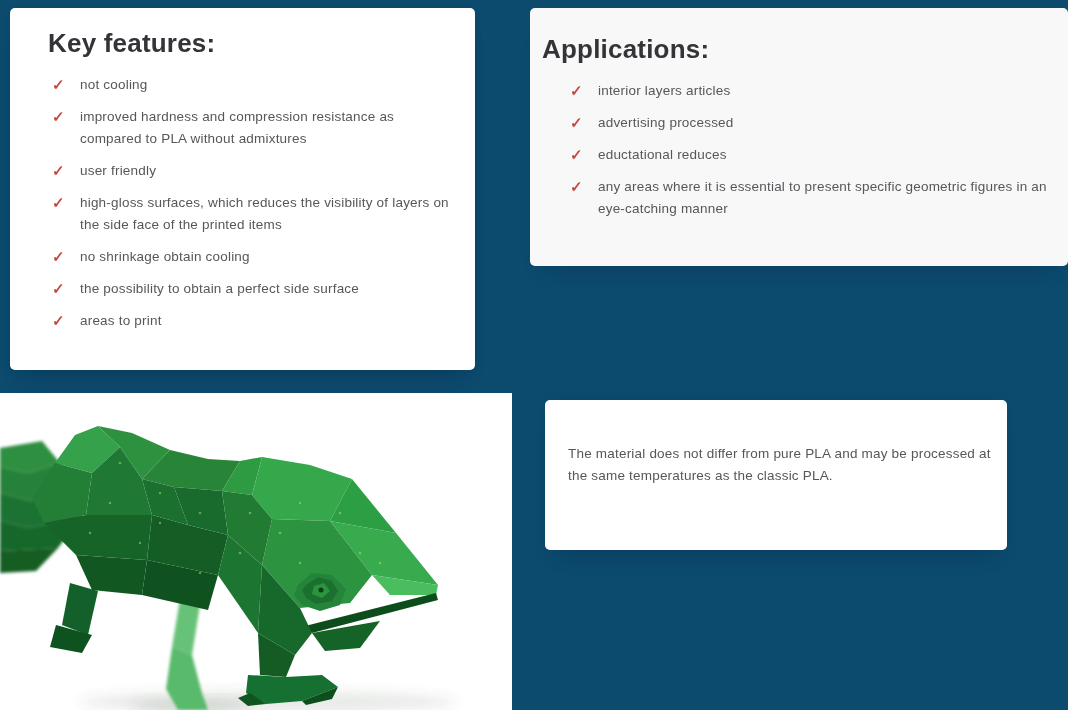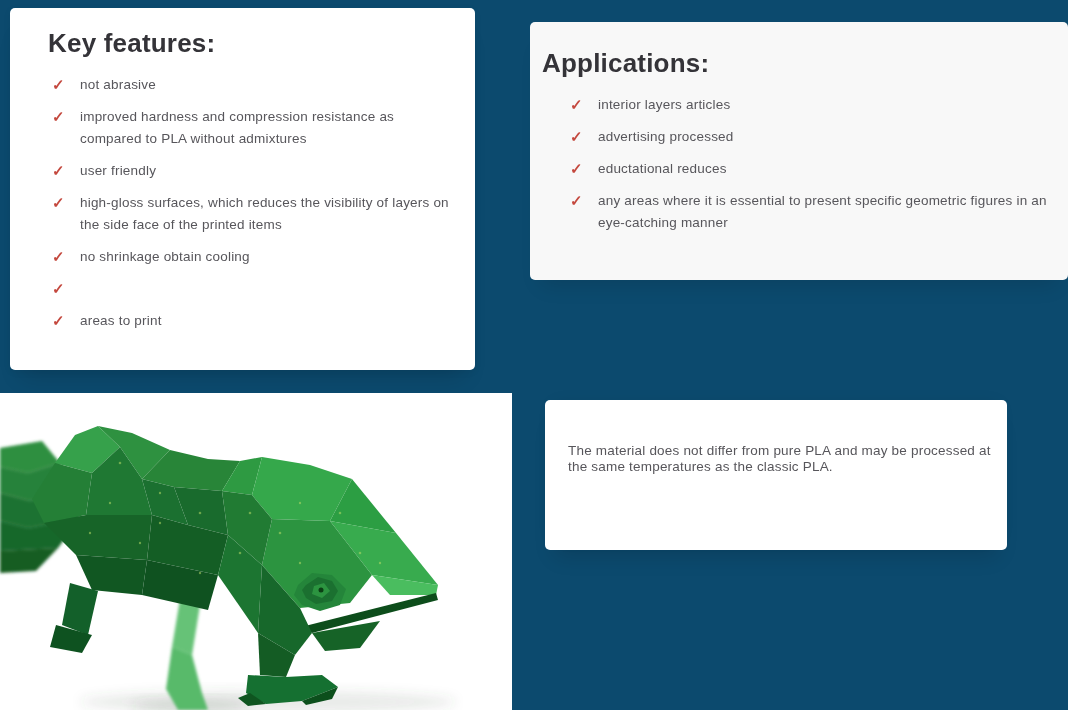--- a/index.html
+++ b/index.html
@@ -9,21 +9,21 @@
     background:#0c4a6e; overflow:hidden;
     font-family:"Liberation Sans", sans-serif;
     color:#57565b;
   }
   .card { position:absolute; border-radius:5px; }
   .card-features {
     left:10px; top:8px; width:465px; height:362px; background:#ffffff;
     box-shadow:0 2px 8px rgba(0,0,0,0.05), 0 18px 22px -12px rgba(0,0,0,0.15);
   }
   .card-apps {
-    left:530px; top:22px; width:538px; height:258px; background:#f8f8f8;
+    left:530px; top:8px; width:538px; height:258px; background:#f8f8f8;
     box-shadow:0 16px 20px -12px rgba(0,0,0,0.13);
   }
   .card-note {
     left:545px; top:400px; width:462px; height:150px; background:#ffffff;
     box-shadow:0 -4px 16px -8px rgba(0,0,0,0.08), 0 16px 20px -10px rgba(0,0,0,0.14);
   }
   h2.card-title {
     font-size:26px; font-weight:bold; color:#343338; letter-spacing:0.2px;
   }
   .card-features h2.card-title { margin:20px 0 0 38px; }
@@ -37,58 +37,59 @@
     letter-spacing:0.2px;
   }
   .check {
     flex:0 0 28px; width:28px; color:#c4483e; font-weight:bold; font-size:15px;
     line-height:22px;
   }
   .card-features .item-text { max-width:378px; }
   .card-apps .item-text { max-width:470px; }
   .note-text {
     margin:43px 0 0 23px; max-width:440px;
-    font-size:13.5px; line-height:16px; color:#57565b; letter-spacing:0.2px;
+    font-size:13.5px; line-height:22px; color:#57565b; letter-spacing:0.2px;
   }
   .photo {
     position:absolute; left:0; top:393px; width:512px; height:317px;
     background:#ffffff;
   }
   .photo svg { display:block; width:100%; height:100%; }
 </style>
 </head>
 <body>
 
 <div class="page">
 
   <div class="card card-features">
     <h2 class="card-title">Key features:</h2>
     <ul class="check-list">
       <li>
         <span class="check">✓</span>
-        <span class="item-text">not abrasive</span>
+        <span class="item-text">not cooling</span>
       </li>
       <li>
         <span class="check">✓</span>
         <span class="item-text">improved hardness and compression resistance as compared to PLA without admixtures</span>
       </li>
       <li>
         <span class="check">✓</span>
         <span class="item-text">user friendly</span>
       </li>
       <li>
         <span class="check">✓</span>
         <span class="item-text">high-gloss surfaces, which reduces the visibility of layers on the side face of the printed items</span>
       </li>
       <li>
         <span class="check">✓</span>
         <span class="item-text">no shrinkage obtain cooling</span>
       </li>
       <li>
         <span class="check">✓</span>
+        <span class="item-text">the possibility to obtain a perfect side surface</span>
       </li>
       <li>
         <span class="check">✓</span>
         <span class="item-text">areas to print</span>
       </li>
     </ul>
   </div>
 
   <div class="card card-apps">
     <h2 class="card-title">Applications:</h2>

